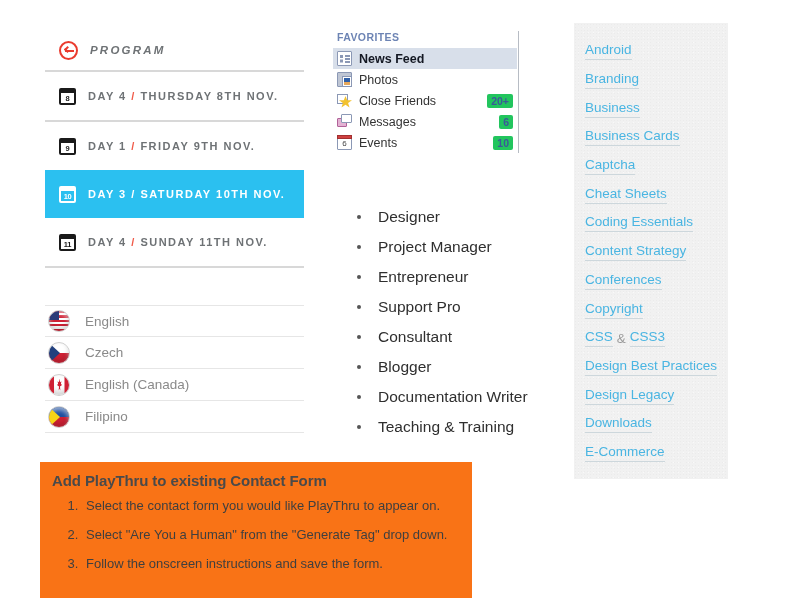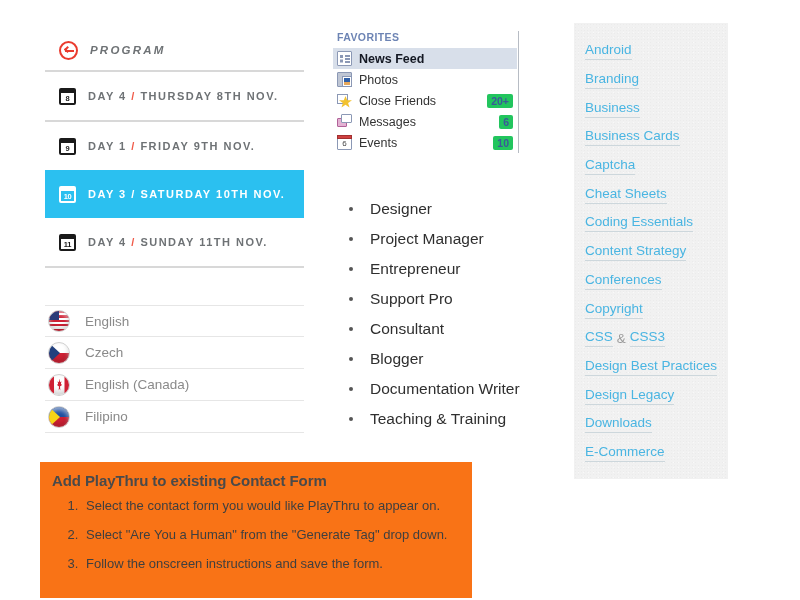--- a/index.html
+++ b/index.html
@@ -378,21 +378,21 @@
     font-size: 8px;
     line-height: 10px;
     color: #444444;
   }
 
   
   #roles-list {
     position: absolute;
     left: 340px;
     top: 190px;
-    margin: 4px;
+    margin: 12px;
     padding: 0;
     list-style: none;
   }
   #roles-list li {
     position: relative;
     font-size: 15.5px;
     color: #2f2f2f;
     line-height: 30px;
     padding-left: 26px;
   }

